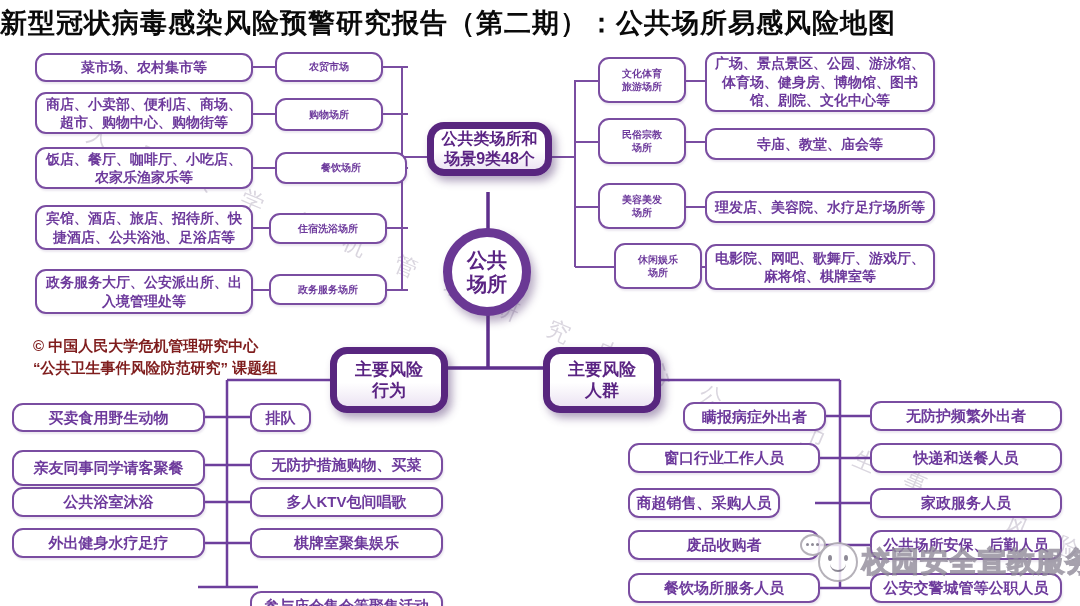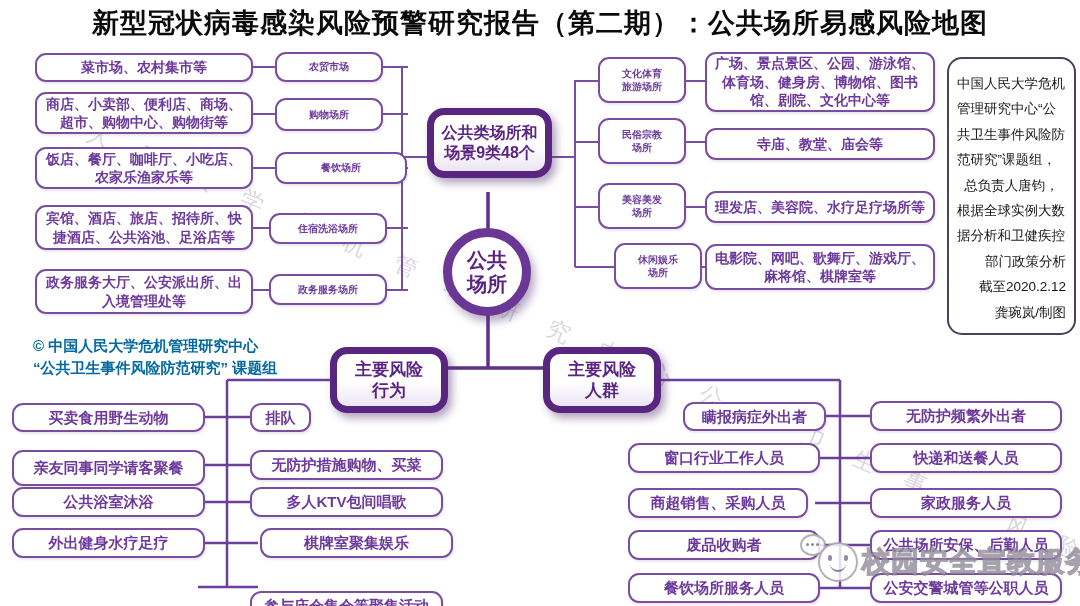--- a/index.html
+++ b/index.html
@@ -1,21 +1,21 @@
 <!DOCTYPE html>
 <html><head>
 <meta charset="utf-8">
 <style>
   html,body{margin:0;padding:0;background:#fff;}
   #canvas{
     position:relative;width:1080px;height:606px;overflow:hidden;background:#ffffff;
     font-family:"Liberation Sans","DejaVu Sans",sans-serif;
   }
   .title{
-    position:absolute;left:0;top:5px;width:1080px;text-align:center;
+    position:absolute;left:0;top:5px;width:1080px;text-align:left;
     font-size:27px;font-weight:900;color:#0a0a0a;letter-spacing:1px;white-space:nowrap;
   }
   svg.wires{position:absolute;left:0;top:0;}
   .box{
     position:absolute;box-sizing:border-box;background:#fff;
     border:2px solid #7a4da1;border-radius:11px;
     display:flex;align-items:center;justify-content:center;text-align:center;
     color:#6d3a9c;font-weight:600;line-height:1.32;padding:1px 6px;
     box-shadow:1px 2px 2px rgba(120,90,150,0.14);
   }
@@ -39,21 +39,21 @@
   }
   .info-panel{
     position:absolute;left:947px;top:57px;width:129px;height:278px;box-sizing:border-box;
     border:2px solid #4c4156;border-radius:15px;background:#fff;
     padding:12px 8px;font-size:13.5px;line-height:25.4px;color:#161616;
   }
   .info-panel .c{text-align:center;}
   .info-panel .r{text-align:right;}
   .copyright{
     position:absolute;left:33px;top:335px;width:360px;
-    font-size:15px;font-weight:700;color:#0369a1;line-height:1.45;
+    font-size:15px;font-weight:700;color:#7f1d1d;line-height:1.45;
   }
   .wm-diag{
     position:absolute;left:95px;top:118px;transform:rotate(23deg);transform-origin:0 0;
     font-size:23px;letter-spacing:13px;white-space:nowrap;color:#b6aec0;opacity:.5;pointer-events:none;
   }
   .wm-brand{position:absolute;left:800px;top:534px;width:270px;height:56px;opacity:.92;pointer-events:none;}
   .wm-face{
     position:absolute;left:18px;top:8px;width:36px;height:36px;border-radius:50%;
     background:rgba(255,255,255,.9);border:2px solid rgba(155,150,160,.8);
   }
@@ -101,21 +101,21 @@
   <div class="box desc" style="left:35px;top:147px;width:218px;height:42px">饭店、餐厅、咖啡厅、小吃店、农家乐渔家乐等</div>
   <div class="box desc" style="left:35px;top:205px;width:218px;height:45px">宾馆、酒店、旅店、招待所、快捷酒店、公共浴池、足浴店等</div>
   <div class="box desc" style="left:35px;top:269px;width:218px;height:45px">政务服务大厅、公安派出所、出入境管理处等</div>
 
   <div class="box cat" style="left:275px;top:52px;width:108px;height:30px">农贸市场</div>
   <div class="box cat" style="left:275px;top:98px;width:108px;height:33px">购物场所</div>
   <div class="box cat" style="left:275px;top:152px;width:132px;height:32px">餐饮场所</div>
   <div class="box cat" style="left:269px;top:213px;width:118px;height:31px">住宿洗浴场所</div>
   <div class="box cat" style="left:269px;top:274px;width:118px;height:31px">政务服务场所</div>
 
-  <div class="node hub" style="left:427px;top:108px;width:125px;height:70px">
+  <div class="node hub" style="left:427px;top:122px;width:125px;height:54px">
     <span>公共类场所和</span>
     <span>场景9类48个</span>
   </div>
 
   <div class="circle" style="left:443px;top:228px">
     <span>公共</span>
     <span>场所</span>
   </div>
 
   <div class="box cat" style="left:598px;top:57px;width:88px;height:46px">
@@ -133,32 +133,20 @@
   <div class="box cat" style="left:614px;top:243px;width:88px;height:46px">
     <span><span>休闲娱乐</span><br>
     <span>场所</span></span>
   </div>
 
   <div class="box desc" style="left:705px;top:52px;width:230px;height:60px">广场、景点景区、公园、游泳馆、体育场、健身房、博物馆、图书馆、剧院、文化中心等</div>
   <div class="box desc" style="left:705px;top:128px;width:230px;height:32px">寺庙、教堂、庙会等</div>
   <div class="box desc" style="left:705px;top:191px;width:230px;height:32px">理发店、美容院、水疗足疗场所等</div>
   <div class="box desc" style="left:705px;top:244px;width:230px;height:46px">电影院、网吧、歌舞厅、游戏厅、麻将馆、棋牌室等</div>
 
-  <div class="info-panel">
-    <div>中国人民大学危机</div>
-    <div>管理研究中心“公</div>
-    <div>共卫生事件风险防</div>
-    <div>范研究”课题组，</div>
-    <div class="c">总负责人唐钧，</div>
-    <div>根据全球实例大数</div>
-    <div>据分析和卫健疾控</div>
-    <div class="r">部门政策分析</div>
-    <div class="r">截至2020.2.12</div>
-    <div class="r">龚琬岚/制图</div>
-  </div>
 
   <div class="copyright">
     <div>© 中国人民大学危机管理研究中心</div>
     <div>“公共卫生事件风险防范研究” 课题组</div>
   </div>
 
   <div class="node" style="left:330px;top:347px;width:118px;height:66px">
     <span>主要风险</span>
     <span>行为</span>
   </div>
@@ -169,26 +157,26 @@
   </div>
 
   <div class="box b15" style="left:12px;top:403px;width:193px;height:29px">买卖食用野生动物</div>
   <div class="box b15" style="left:12px;top:450px;width:193px;height:36px">亲友同事同学请客聚餐</div>
   <div class="box b15" style="left:12px;top:487px;width:193px;height:30px">公共浴室沐浴</div>
   <div class="box b15" style="left:12px;top:528px;width:193px;height:30px">外出健身水疗足疗</div>
 
   <div class="box b15" style="left:250px;top:403px;width:61px;height:29px">排队</div>
   <div class="box b15" style="left:250px;top:450px;width:193px;height:30px">无防护措施购物、买菜</div>
   <div class="box b15" style="left:250px;top:487px;width:193px;height:30px">多人KTV包间唱歌</div>
-  <div class="box b15" style="left:260px;top:528px;width:193px;height:30px">棋牌室聚集娱乐</div>
+  <div class="box b15" style="left:250px;top:528px;width:193px;height:30px">棋牌室聚集娱乐</div>
   <div class="box b15" style="left:250px;top:591px;width:193px;height:30px">参与庙会集会等聚集活动</div>
 
   <div class="box b15" style="left:683px;top:402px;width:143px;height:29px">瞒报病症外出者</div>
   <div class="box b15" style="left:628px;top:443px;width:192px;height:30px">窗口行业工作人员</div>
-  <div class="box b15" style="left:628px;top:488px;width:180px;height:30px">商超销售、采购人员</div>
+  <div class="box b15" style="left:628px;top:488px;width:152px;height:30px">商超销售、采购人员</div>
   <div class="box b15" style="left:628px;top:530px;width:192px;height:30px">废品收购者</div>
   <div class="box b15" style="left:628px;top:573px;width:192px;height:30px">餐饮场所服务人员</div>
 
   <div class="box b15" style="left:870px;top:401px;width:192px;height:30px">无防护频繁外出者</div>
   <div class="box b15" style="left:870px;top:443px;width:192px;height:30px">快递和送餐人员</div>
   <div class="box b15" style="left:870px;top:488px;width:192px;height:30px">家政服务人员</div>
   <div class="box b15" style="left:870px;top:530px;width:192px;height:30px">公共场所安保、后勤人员</div>
   <div class="box b15" style="left:870px;top:573px;width:192px;height:30px">公安交警城管等公职人员</div>
 
   <div class="wm-brand">

